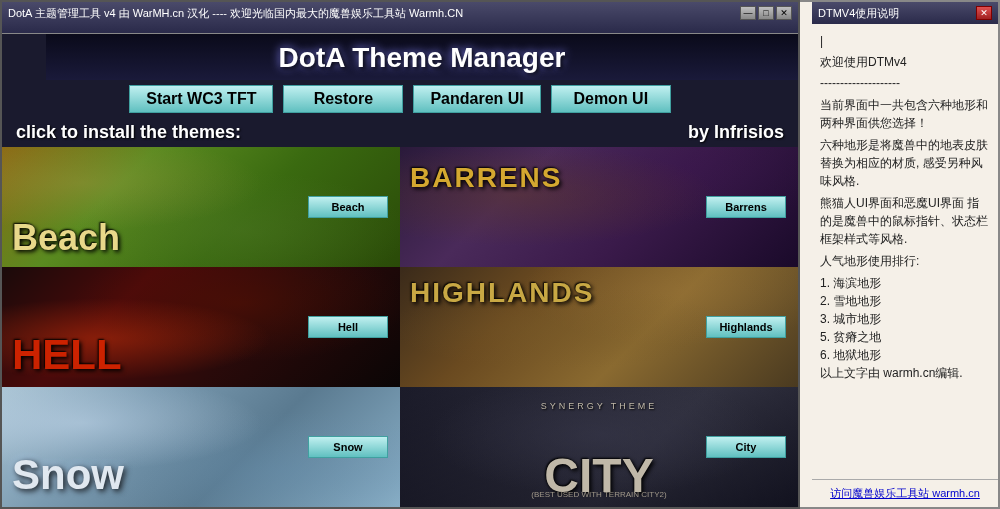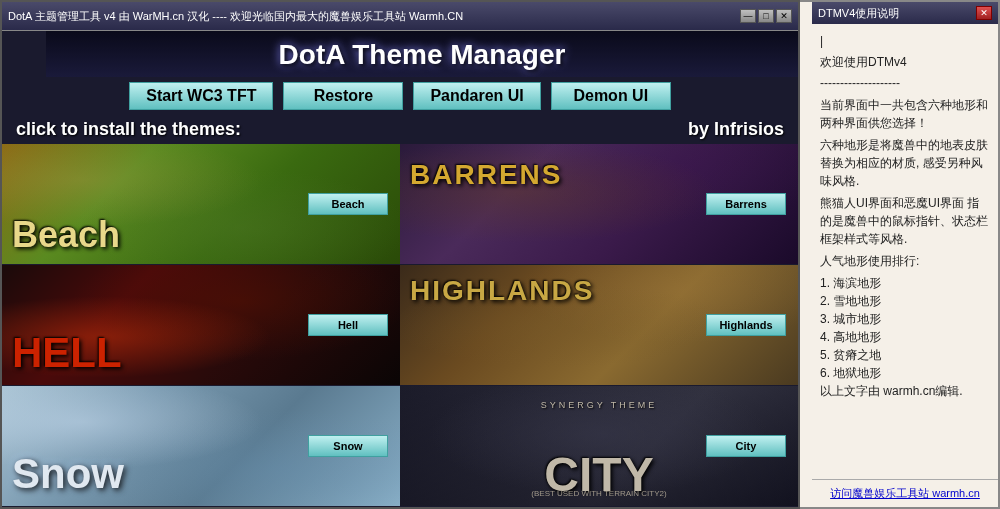--- a/index.html
+++ b/index.html
@@ -19,25 +19,24 @@
       background: #1a1a2e;
       display: flex;
       flex-direction: column;
       border: 2px solid #555;
       position: relative;
     }
 
     
     #title-bar {
       background: linear-gradient(to bottom, #4a4a6a, #2a2a4a);
-      height: 18px;
-      display: flex;
-      align-items: center;
+      height: 32px;
+      display: flex;
       justify-content: space-between;
-      padding: 14px 6px;
+      padding: 4px 6px;
       border-bottom: 1px solid #888;
     }
     #title-bar-text {
       color: white;
       font-size: 11px;
     }
     #title-bar-controls {
       display: flex;
       gap: 2px;
     }
@@ -424,21 +423,20 @@
     <div class="right-section">
       <p>熊猫人UI界面和恶魔UI界面 指的是魔兽中的鼠标指针、状态栏框架样式等风格.</p>
     </div>
     <div class="right-section">
       <p>人气地形使用排行:</p>
     </div>
     <div id="right-ranks">
         <p>1. 海滨地形</p>
         <p>2. 雪地地形</p>
         <p>3. 城市地形</p>
-        <p>4. 高地地形</p>
         <p>5. 贫瘠之地</p>
         <p>6. 地狱地形</p>
       </div>
     <div class="right-section">
       <p>以上文字由 warmh.cn编辑.</p>
     </div>
   </div>
   <div id="right-footer">访问魔兽娱乐工具站 warmh.cn</div>
 </div>
 

